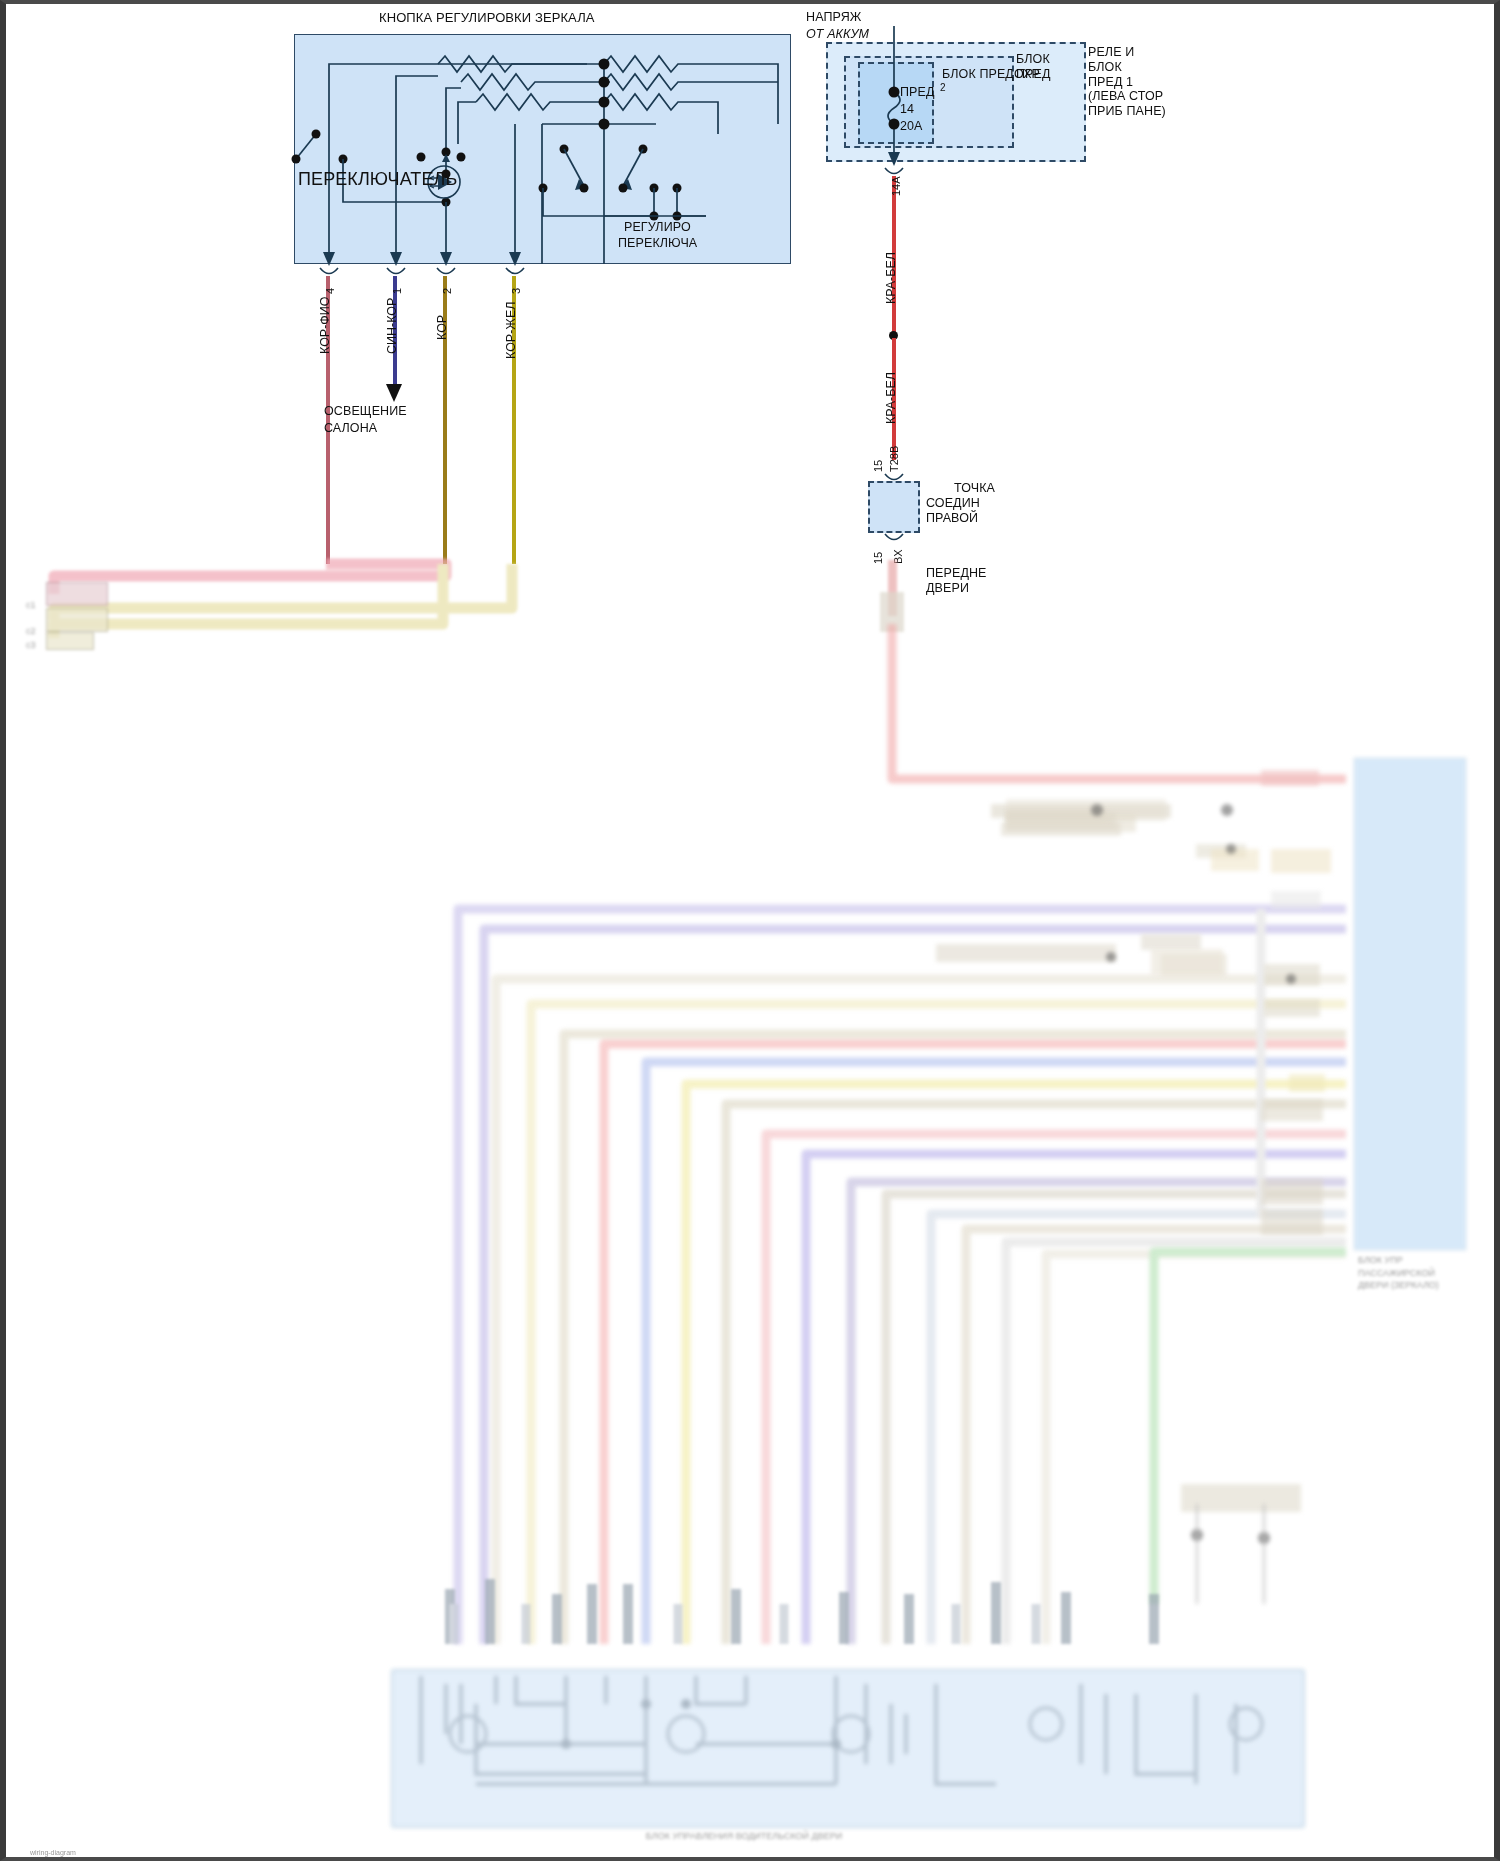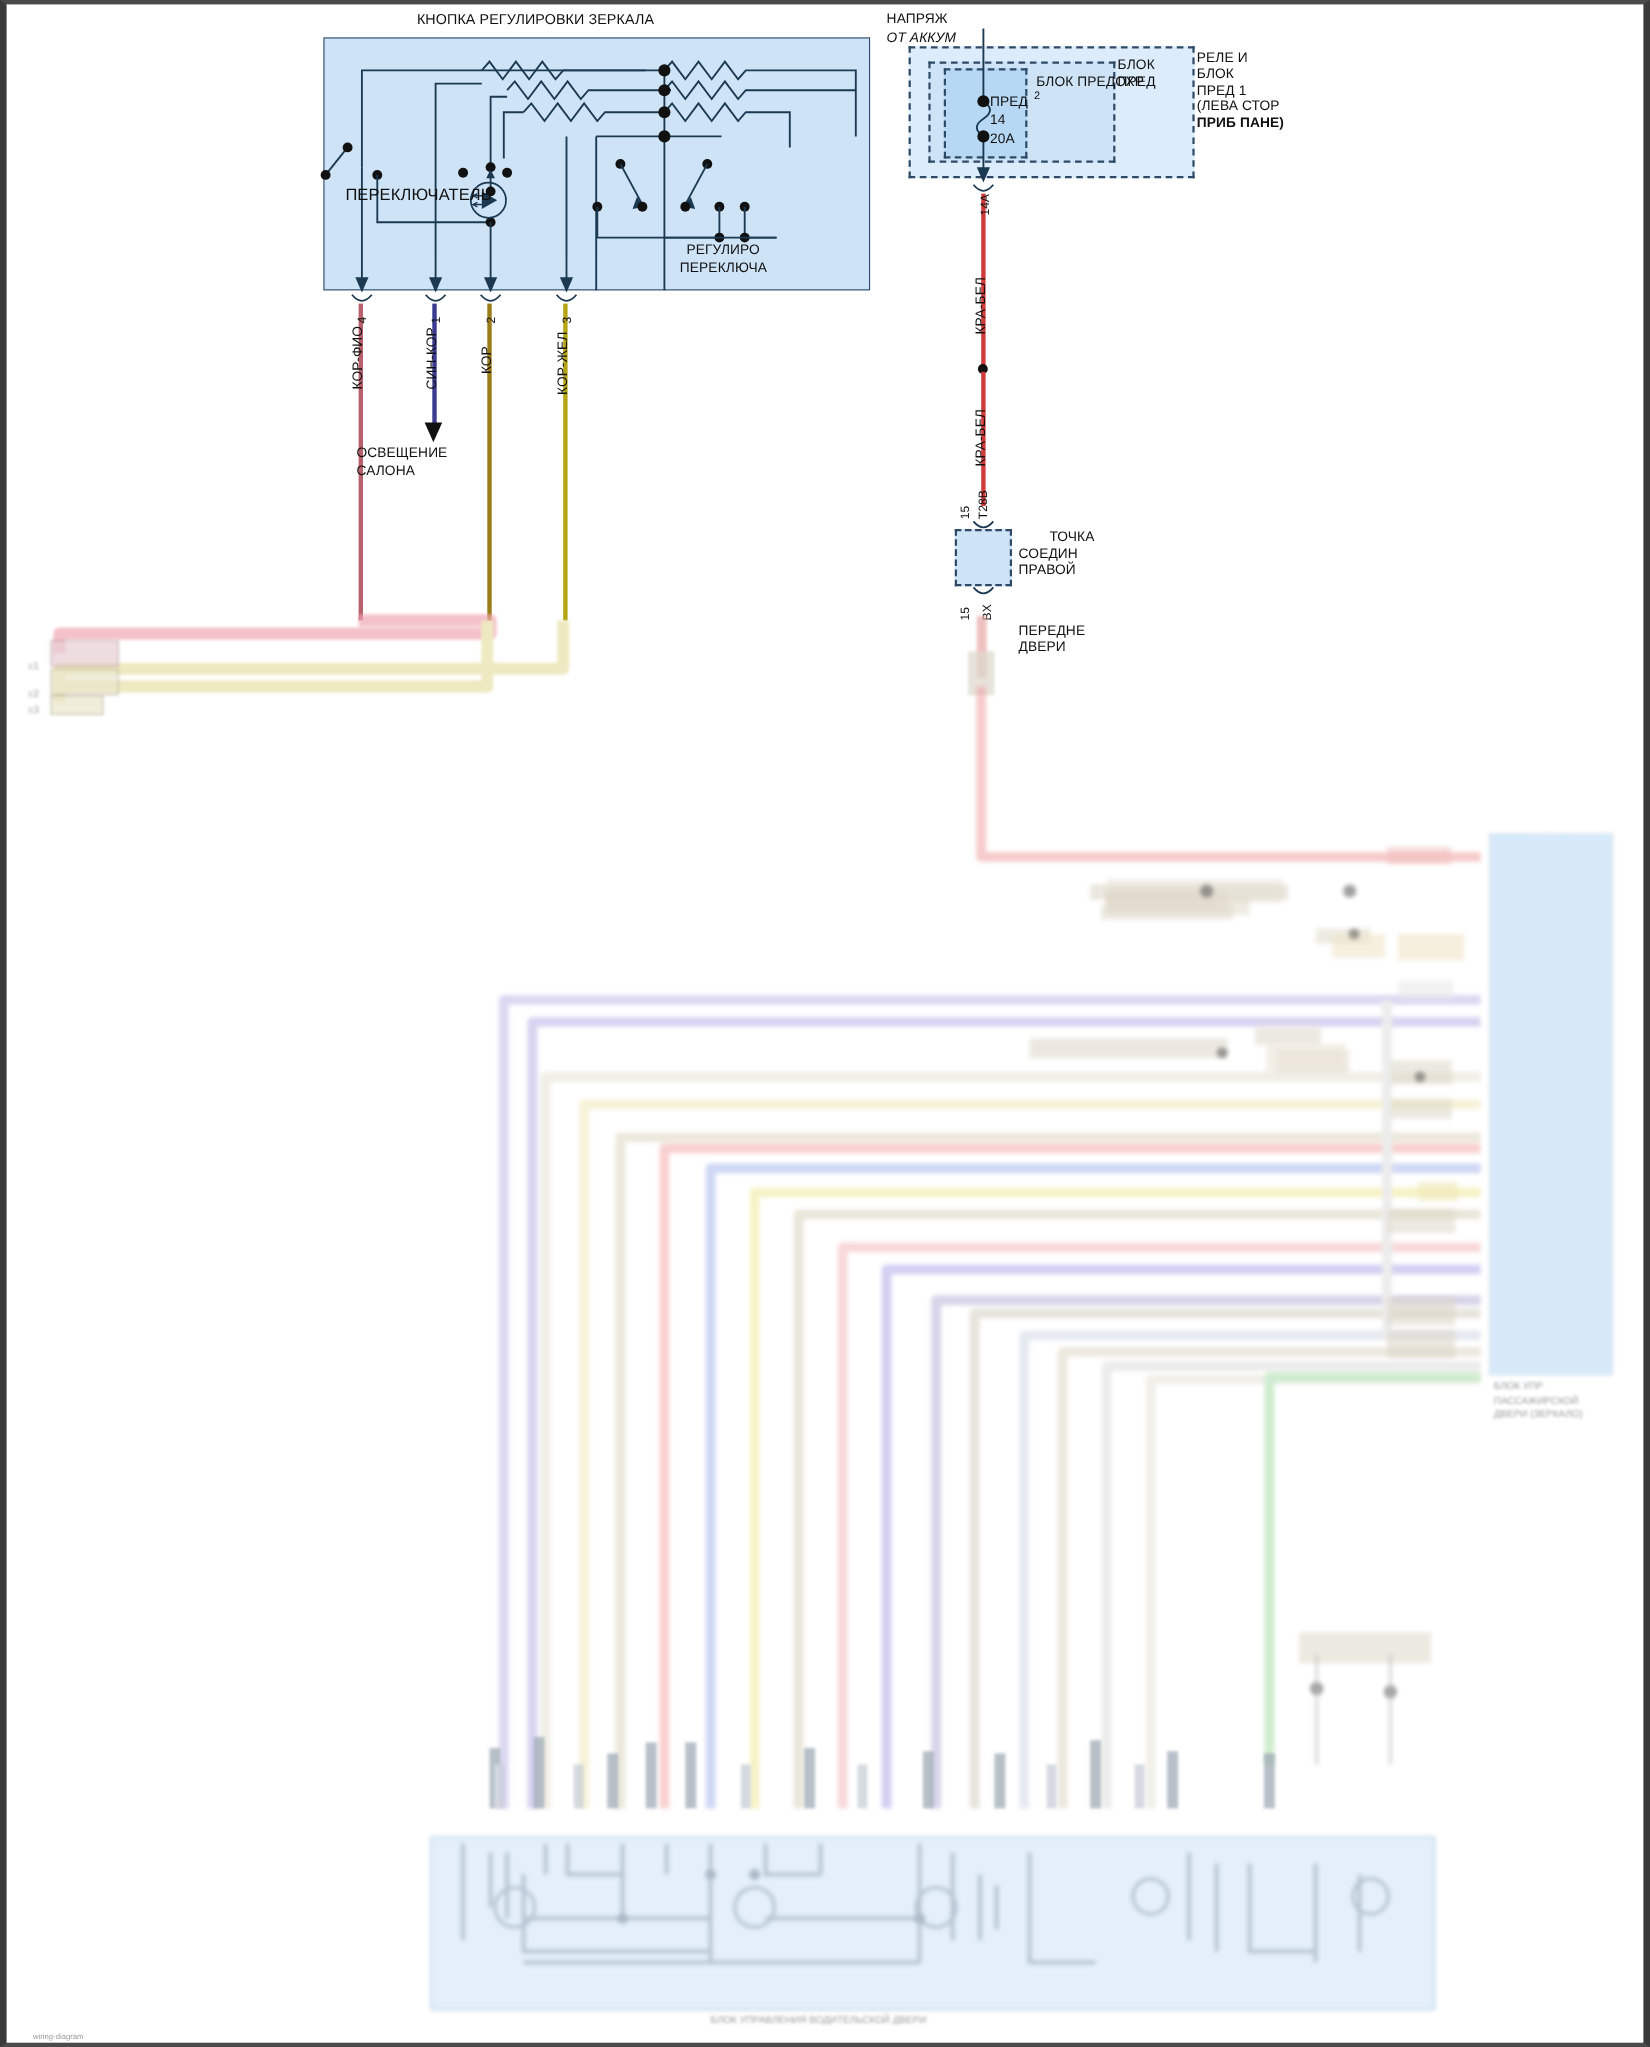--- a/index.html
+++ b/index.html
@@ -144,21 +144,21 @@
     </g>
 
     <g stroke="#1b3a52" stroke-width="1.6" fill="none">
       <path d="M314,264 q9,11 18,0"></path>
       <path d="M381,264 q9,11 18,0"></path>
       <path d="M431,264 q9,11 18,0"></path>
       <path d="M500,264 q9,11 18,0"></path>
     </g>
   </svg>
 
-  <div class="lbl" style="left:308px;top:165px;font-size:15px;">ПЕРЕКЛЮЧАТЕЛЬ</div>
+  <div class="lbl" style="left:292px;top:165px;font-size:18px;">ПЕРЕКЛЮЧАТЕЛЬ</div>
   <div class="lbl" style="left:618px;top:216px;font-size:12.5px;">РЕГУЛИРО</div>
   <div class="lbl" style="left:612px;top:232px;font-size:12.5px;">ПЕРЕКЛЮЧА</div>
 
   <div class="wireline" style="left:320px;top:272px;width:4px;height:288px;background:#b8606d;"></div>
   <div class="vlabel sm" style="left:318px;top:290px;">4</div>
   <div class="vlabel" style="left:312px;top:350px;">КОР-ФИО</div>
 
   <div class="wireline" style="left:387px;top:272px;width:4px;height:110px;background:#3b3b8f;"></div>
   <div class="vlabel sm" style="left:385px;top:290px;">1</div>
   <div class="vlabel" style="left:379px;top:350px;">СИН-КОР</div>
@@ -213,21 +213,21 @@
   <div class="lbl" style="left:936px;top:63px;font-size:12.5px;">БЛОК ПРЕДОХР</div>
   <div class="lbl" style="left:934px;top:78px;font-size:10px;">2</div>
   <div class="lbl" style="left:1010px;top:48px;font-size:12.5px;">БЛОК</div>
   <div class="lbl" style="left:1010px;top:63px;font-size:12.5px;">ПРЕД</div>
 
   <div class="abs" style="left:1082px;top:41px;width:130px;">
     <div class="lbl" style="position:static;font-size:12.5px;">РЕЛЕ И</div>
     <div class="lbl" style="position:static;font-size:12.5px;">БЛОК</div>
     <div class="lbl" style="position:static;font-size:12.5px;">ПРЕД 1</div>
     <div class="lbl" style="position:static;font-size:12.5px;">(ЛЕВА СТОР</div>
-    <div class="lbl" style="position:static;font-size:12.5px;font-weight:bold;">ПРИБ ПАНЕ)</div>
+    <div class="lbl" style="position:static;font-size:12.5px;">ПРИБ ПАНЕ)</div>
   </div>
 
   <div class="wireline" style="left:886px;top:172px;width:4px;height:160px;background:#d23b3b;"></div>
   <div class="vlabel sm" style="left:884px;top:192px;">14А</div>
   <div class="vlabel" style="left:878px;top:300px;">КРА-БЕЛ</div>
   <div class="dot" style="left:883px;top:327px;"></div>
   <div class="wireline" style="left:886px;top:334px;width:4px;height:122px;background:#d23b3b;"></div>
   <div class="vlabel" style="left:878px;top:420px;">КРА-БЕЛ</div>
 
   <div class="vlabel sm" style="left:882px;top:468px;">T28B</div>

